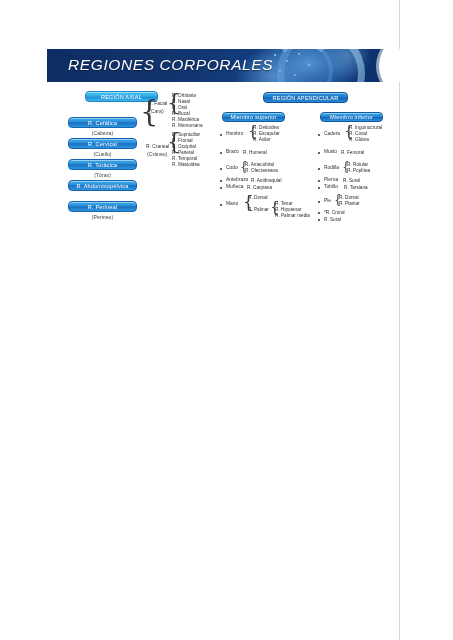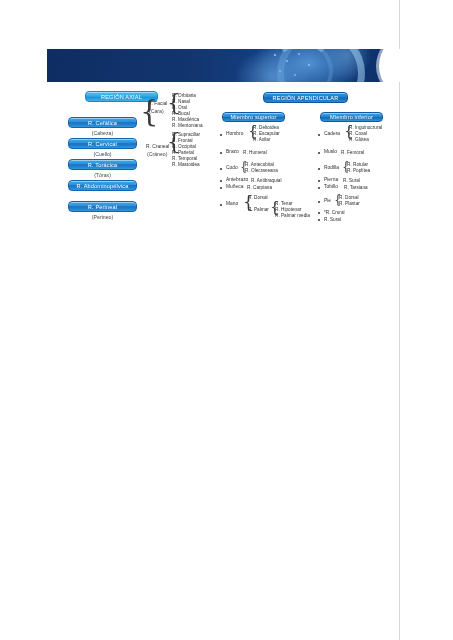--- a/index.html
+++ b/index.html
@@ -174,20 +174,21 @@
 
 <div id="page">
 
   <div class="page-rule right"></div>
 
   <div id="banner">
     <div class="dots"></div>
     <div class="swirl-b" data=""></div>
     <div class="swirl-a"></div>
     <div class="curve-cut"></div>
+    <div id="banner-title">REGIONES CORPORALES</div>
   </div>
 
   <div class="bx hdr-axial" style="left:85px; top:91px; width:73px; height:11px;">REGIÓN AXIAL</div>
 
   <div class="bx" style="left:68px; top:117px; width:69px; height:11px;">R. Cefálica</div>
   <div class="paren" style="left:68px; top:130px; width:69px;">(Cabeza)</div>
 
   <div class="bx" style="left:68px; top:138px; width:69px; height:11px;">R. Cervical</div>
   <div class="paren" style="left:68px; top:151px; width:69px;">(Cuello)</div>
 

